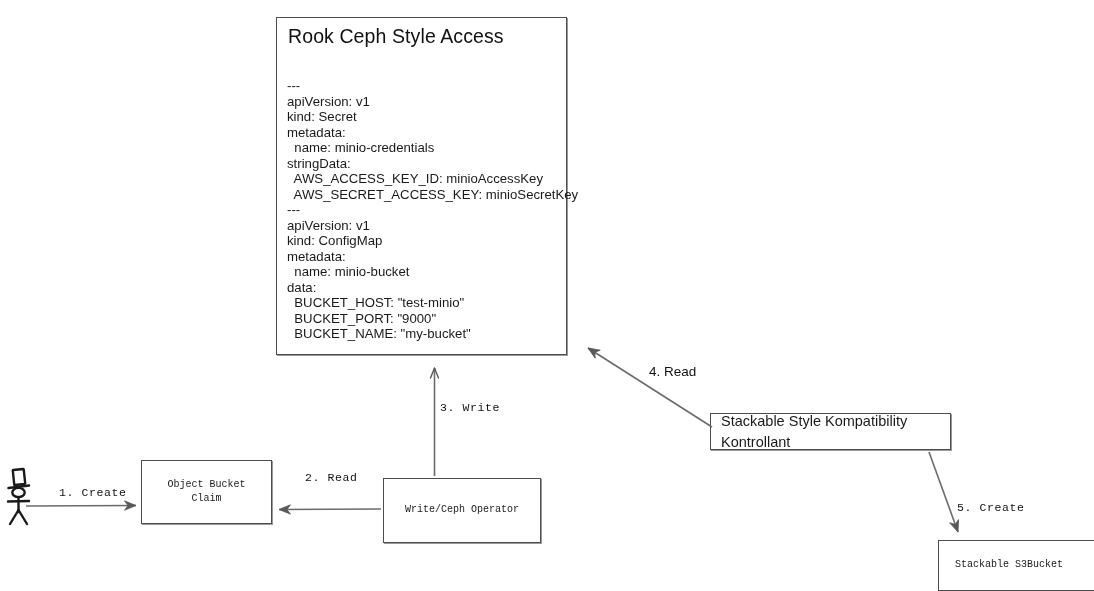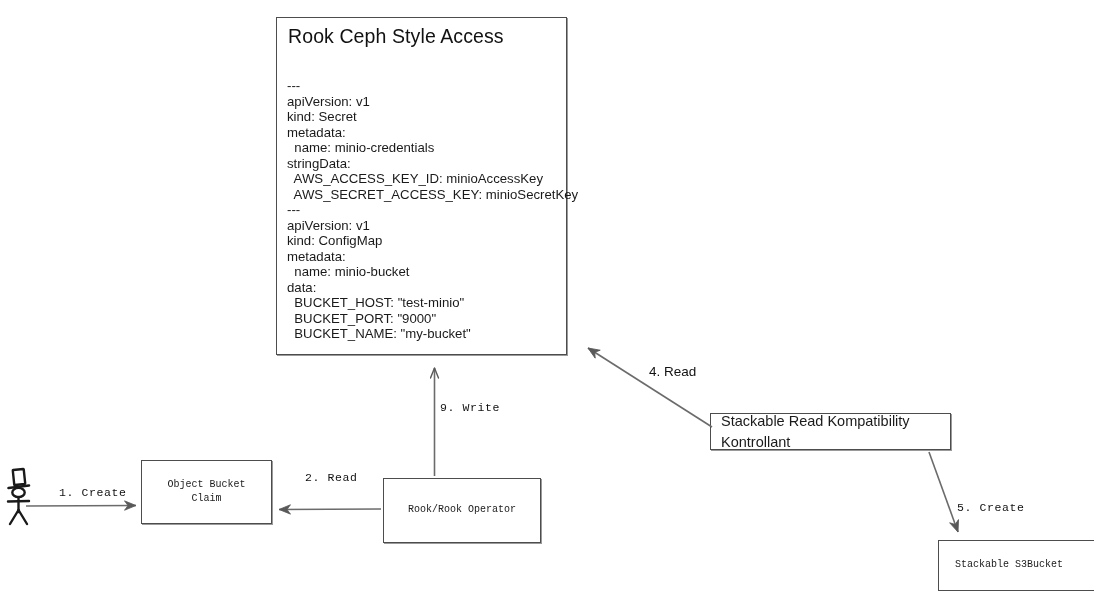--- a/index.html
+++ b/index.html
@@ -154,29 +154,29 @@
   name: minio-bucket
 data:
   BUCKET_HOST: "test-minio"
   BUCKET_PORT: "9000"
   BUCKET_NAME: "my-bucket"</div>
   </div>
 
   <div class="node node-mono" id="node-obc">Object Bucket
 Claim</div>
 
-  <div class="node node-mono" id="node-operator">Rook/Rook Operator</div>
-
-  <div class="node node-sans" id="node-srkk">Stackable Read Kompatibility Kontrollant</div>
+  <div class="node node-mono" id="node-operator">Write/Ceph Operator</div>
+
+  <div class="node node-sans" id="node-srkk">Stackable Style Kompatibility Kontrollant</div>
 
   <div class="node node-mono" id="node-s3bucket">Stackable S3Bucket</div>
 
   <div class="edge-label lbl-mono" id="lbl-create1">1. Create</div>
   <div class="edge-label lbl-mono" id="lbl-read2">2. Read</div>
-  <div class="edge-label lbl-mono" id="lbl-write3">9. Write</div>
+  <div class="edge-label lbl-mono" id="lbl-write3">3. Write</div>
   <div class="edge-label lbl-sans" id="lbl-read4">4. Read</div>
   <div class="edge-label lbl-mono" id="lbl-create5">5. Create</div>
 
   <svg id="overlay" viewBox="0 0 1094 591">
     <defs>
       <marker id="arrowOpen" markerWidth="14" markerHeight="14" refX="11" refY="5" orient="auto" markerUnits="userSpaceOnUse">
         <path d="M1,1 L11,5 L1,9" fill="none" stroke="#595959" stroke-width="1.4" stroke-linecap="round" stroke-linejoin="round"></path>
       </marker>
       <marker id="arrowOpenSolid" markerWidth="16" markerHeight="14" refX="12" refY="5.5" orient="auto" markerUnits="userSpaceOnUse">
         <path d="M0.5,0.8 L12,5.5 L0.5,10.2 L4,5.5 Z" fill="#595959" stroke="#595959" stroke-width="0.8" stroke-linejoin="round"></path>

